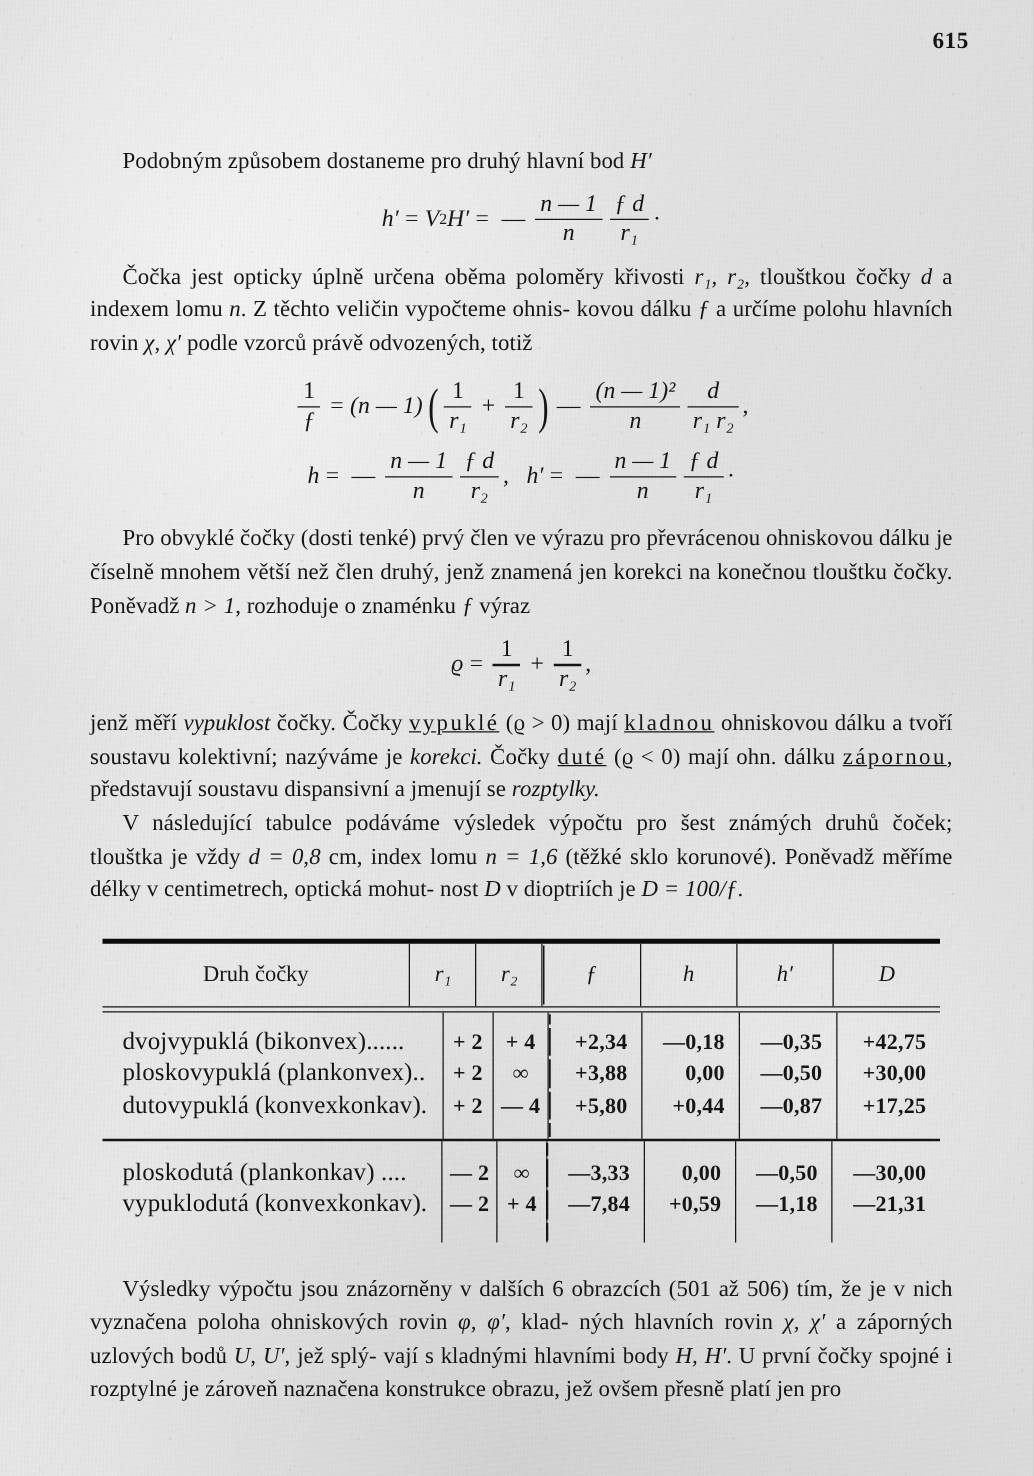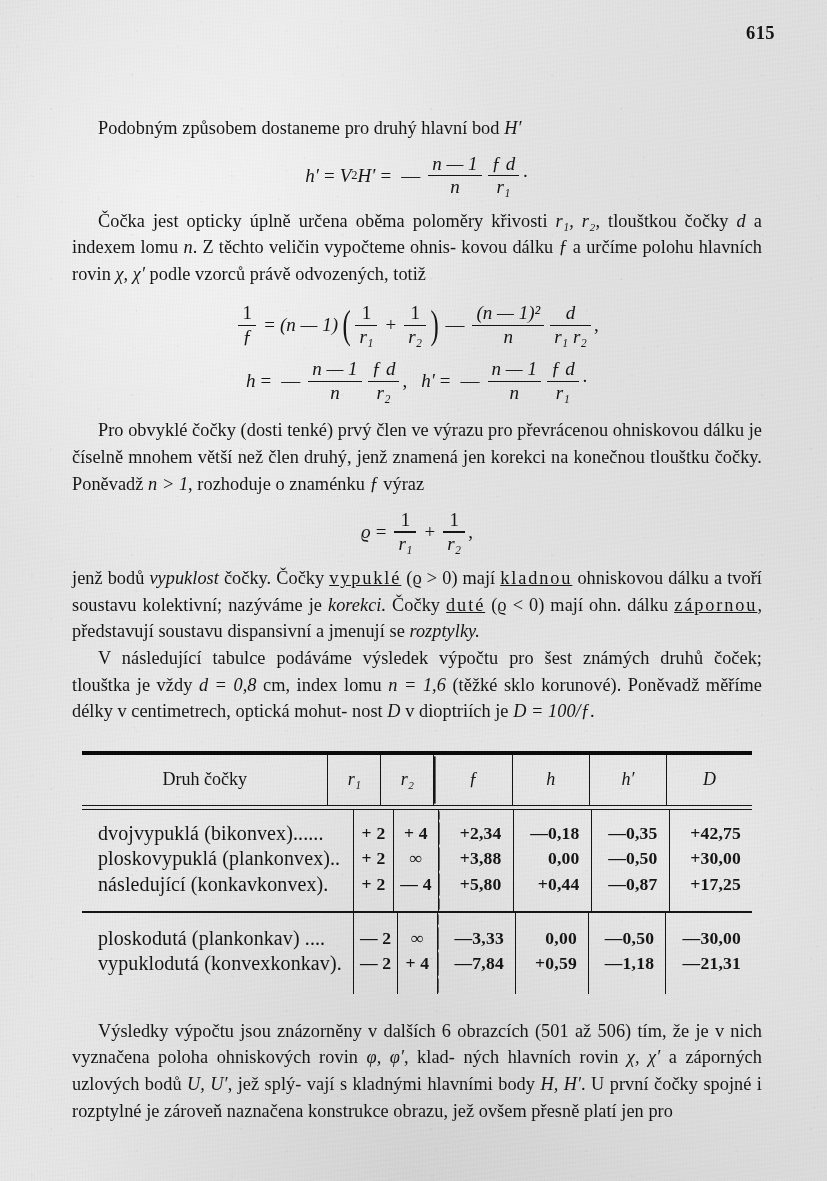--- a/index.html
+++ b/index.html
@@ -307,21 +307,21 @@
         <span class="op">+</span>
         <span class="frac">
           <span class="num">1</span>
           <span class="bar"></span>
           <span class="den it-m">r₂</span>
         </span>
         <span>,</span>
       </span>
     </div>
 
-    <p class="body" style="margin-top:6px;"><span>jenž bodů </span><span class="it">vypuklost</span><span> čočky. Čočky </span><span class="sp">vypuklé</span><span> (ϱ &gt; 0) mají </span><span class="sp">kladnou</span>
+    <p class="body" style="margin-top:6px;"><span>jenž měří </span><span class="it">vypuklost</span><span> čočky. Čočky </span><span class="sp">vypuklé</span><span> (ϱ &gt; 0) mají </span><span class="sp">kladnou</span>
       <span>ohniskovou dálku a tvoří soustavu kolektivní; nazýváme je </span><span class="it">korekci.</span>
       <span>Čočky </span><span class="sp">duté</span><span> (ϱ &lt; 0) mají ohn. dálku </span><span class="sp">zápornou</span><span>, představují soustavu</span>
       <span>dispansivní a jmenují se </span><span class="it">rozptylky.</span></p>
 
     <p class="body indent"><span>V následující tabulce podáváme výsledek výpočtu pro šest známých</span>
       <span>druhů čoček; tlouštka je vždy </span><span class="mv">d = 0,8</span><span> cm, index lomu </span><span class="mv">n = 1,6</span><span> (těžké</span>
       <span>sklo korunové). Poněvadž měříme délky v centimetrech, optická mohut-</span>
       <span>nost </span><span class="mv">D</span><span> v dioptriích je </span><span class="mv">D = 100/ƒ</span><span>.</span></p>
 
     <div class="tbl-wrap" style="margin-top:26px;">
@@ -363,21 +363,21 @@
           <tr>
             <td class="c-name vr">ploskovypuklá (plankonvex)..</td>
             <td class="c-r1 vr num">+ 2</td>
             <td class="c-r2 vr2 num">∞</td>
             <td class="c-f vr num">+3,88</td>
             <td class="c-h vr num">0,00</td>
             <td class="c-hp vr num">—0,50</td>
             <td class="c-D num">+30,00</td>
           </tr>
           <tr>
-            <td class="c-name vr">následující (konkavkonvex).</td>
+            <td class="c-name vr">dutovypuklá (konvexkonkav).</td>
             <td class="c-r1 vr num">+ 2</td>
             <td class="c-r2 vr2 num">— 4</td>
             <td class="c-f vr num">+5,80</td>
             <td class="c-h vr num">+0,44</td>
             <td class="c-hp vr num">—0,87</td>
             <td class="c-D num">+17,25</td>
           </tr>
           <tr class="spacer-bot">
             <td class="c-name vr"></td>
               <td class="c-r1 vr"></td>

